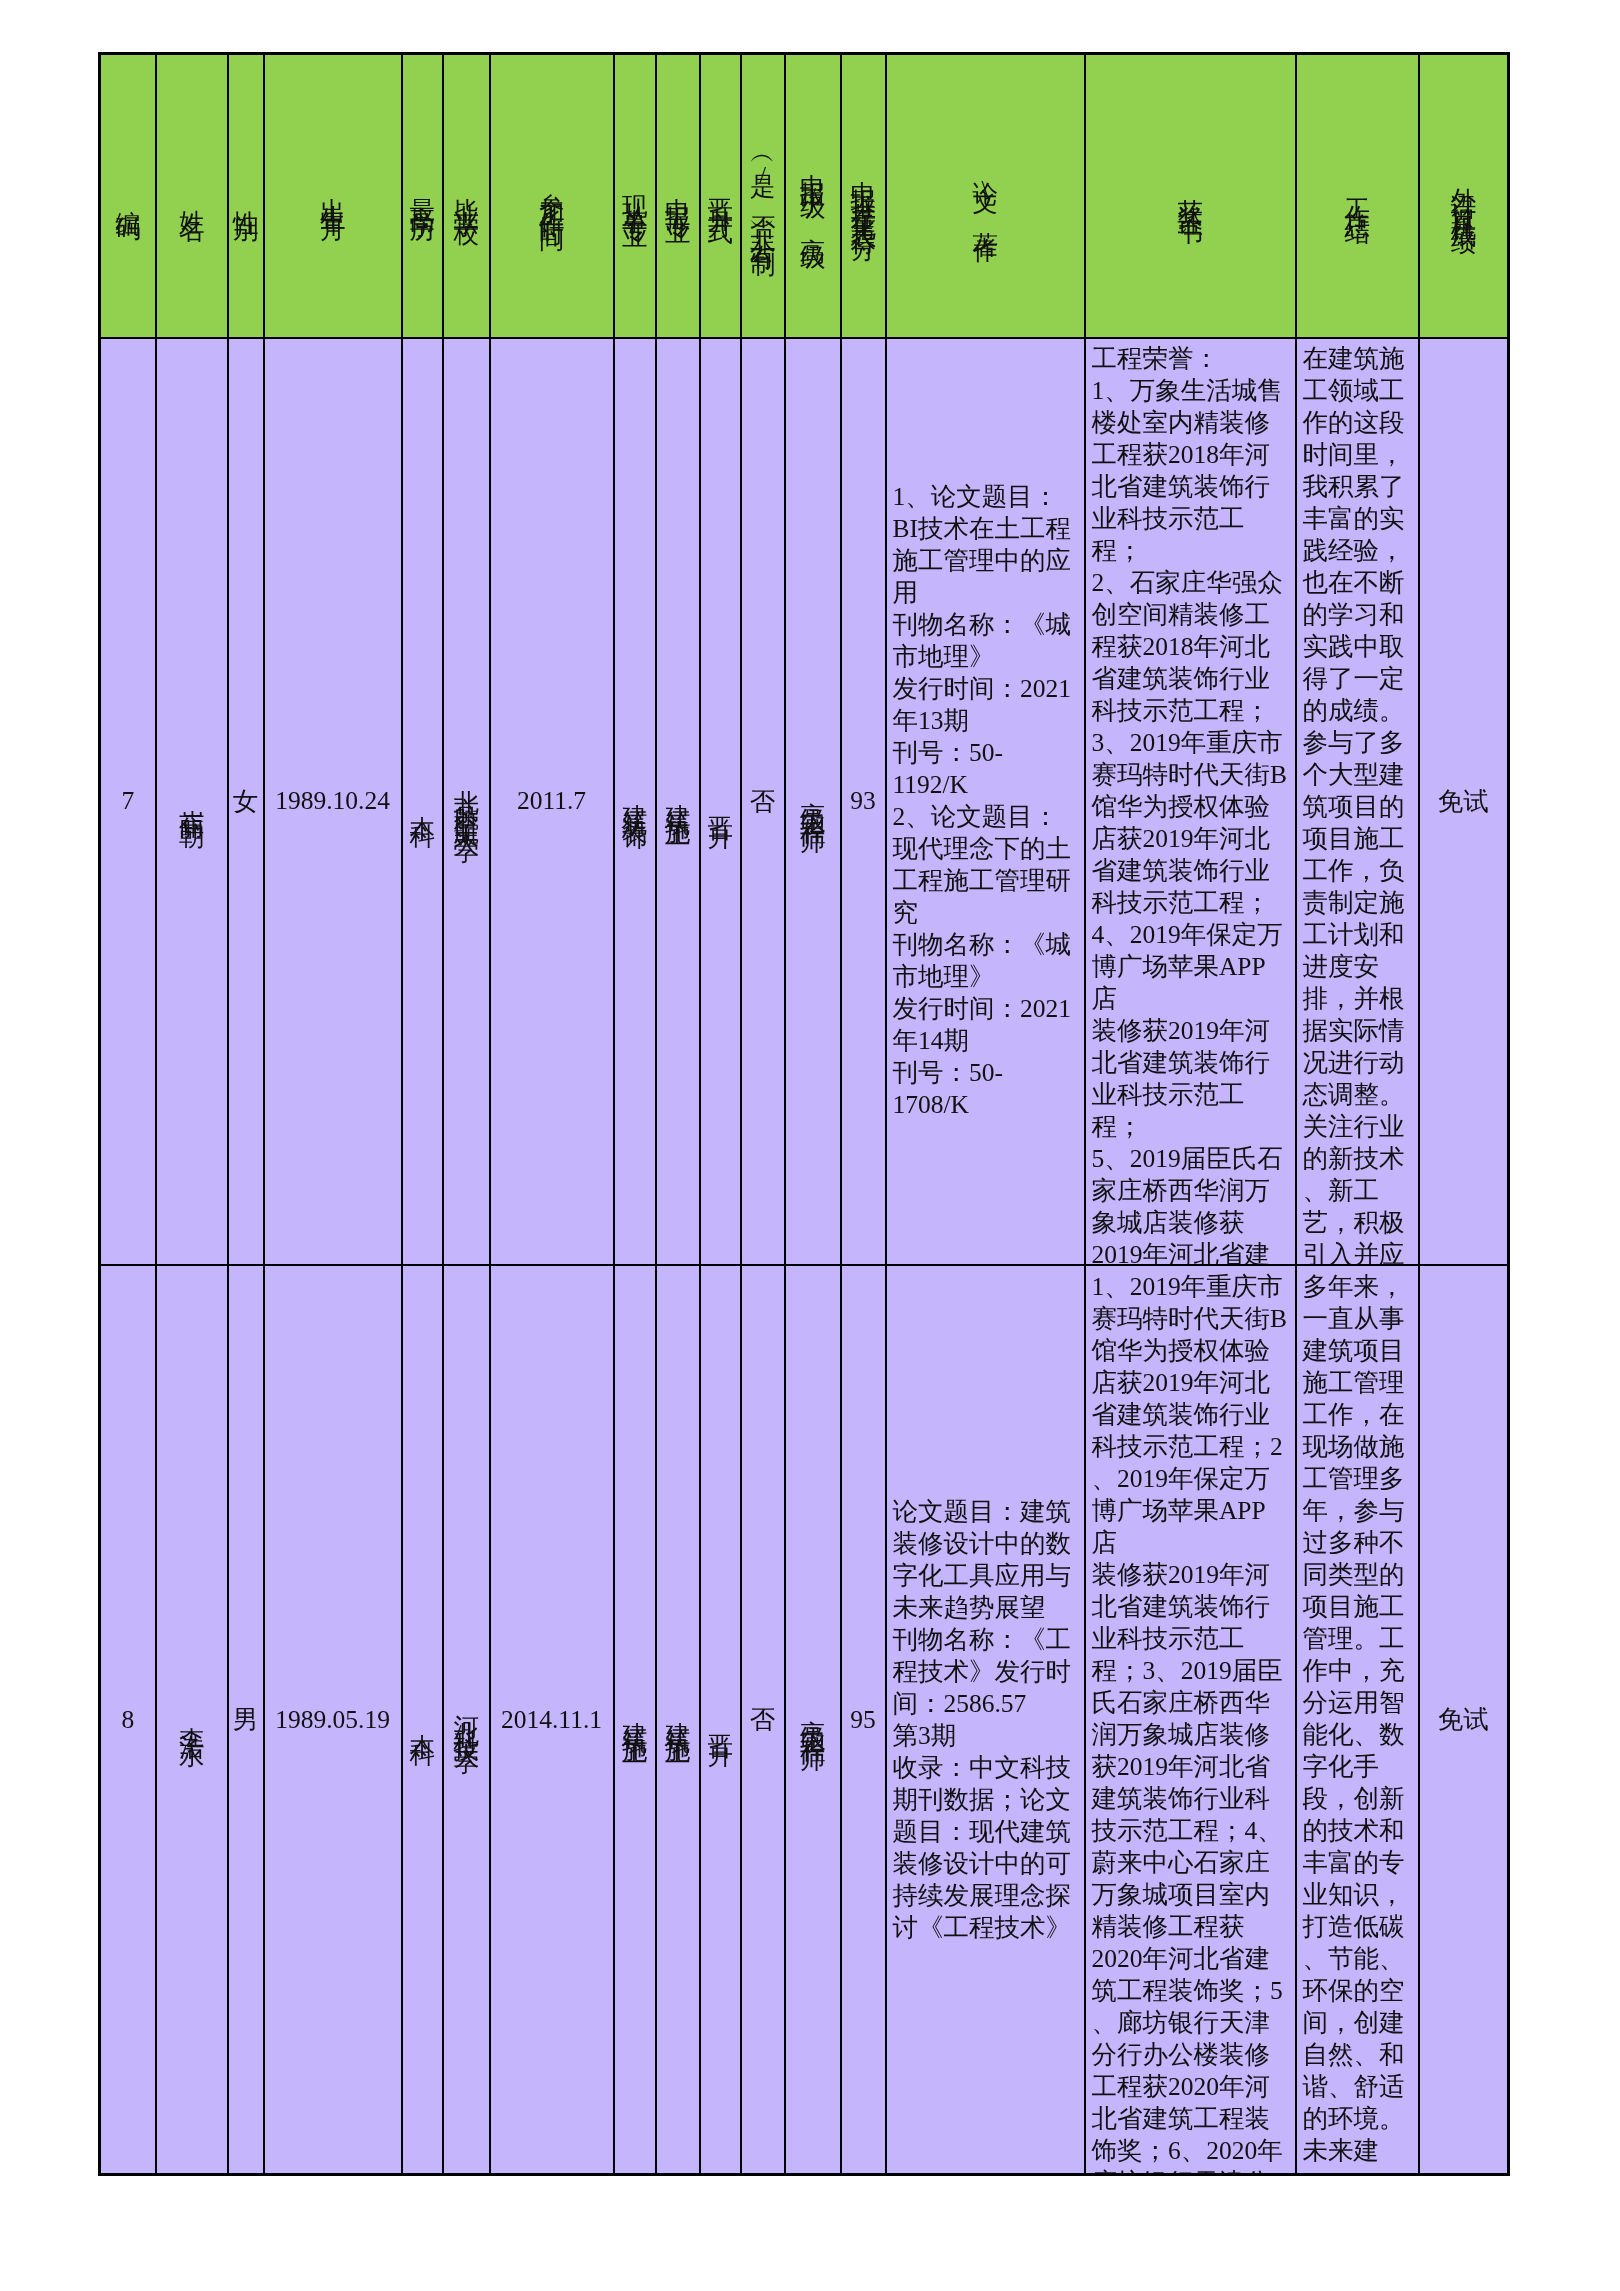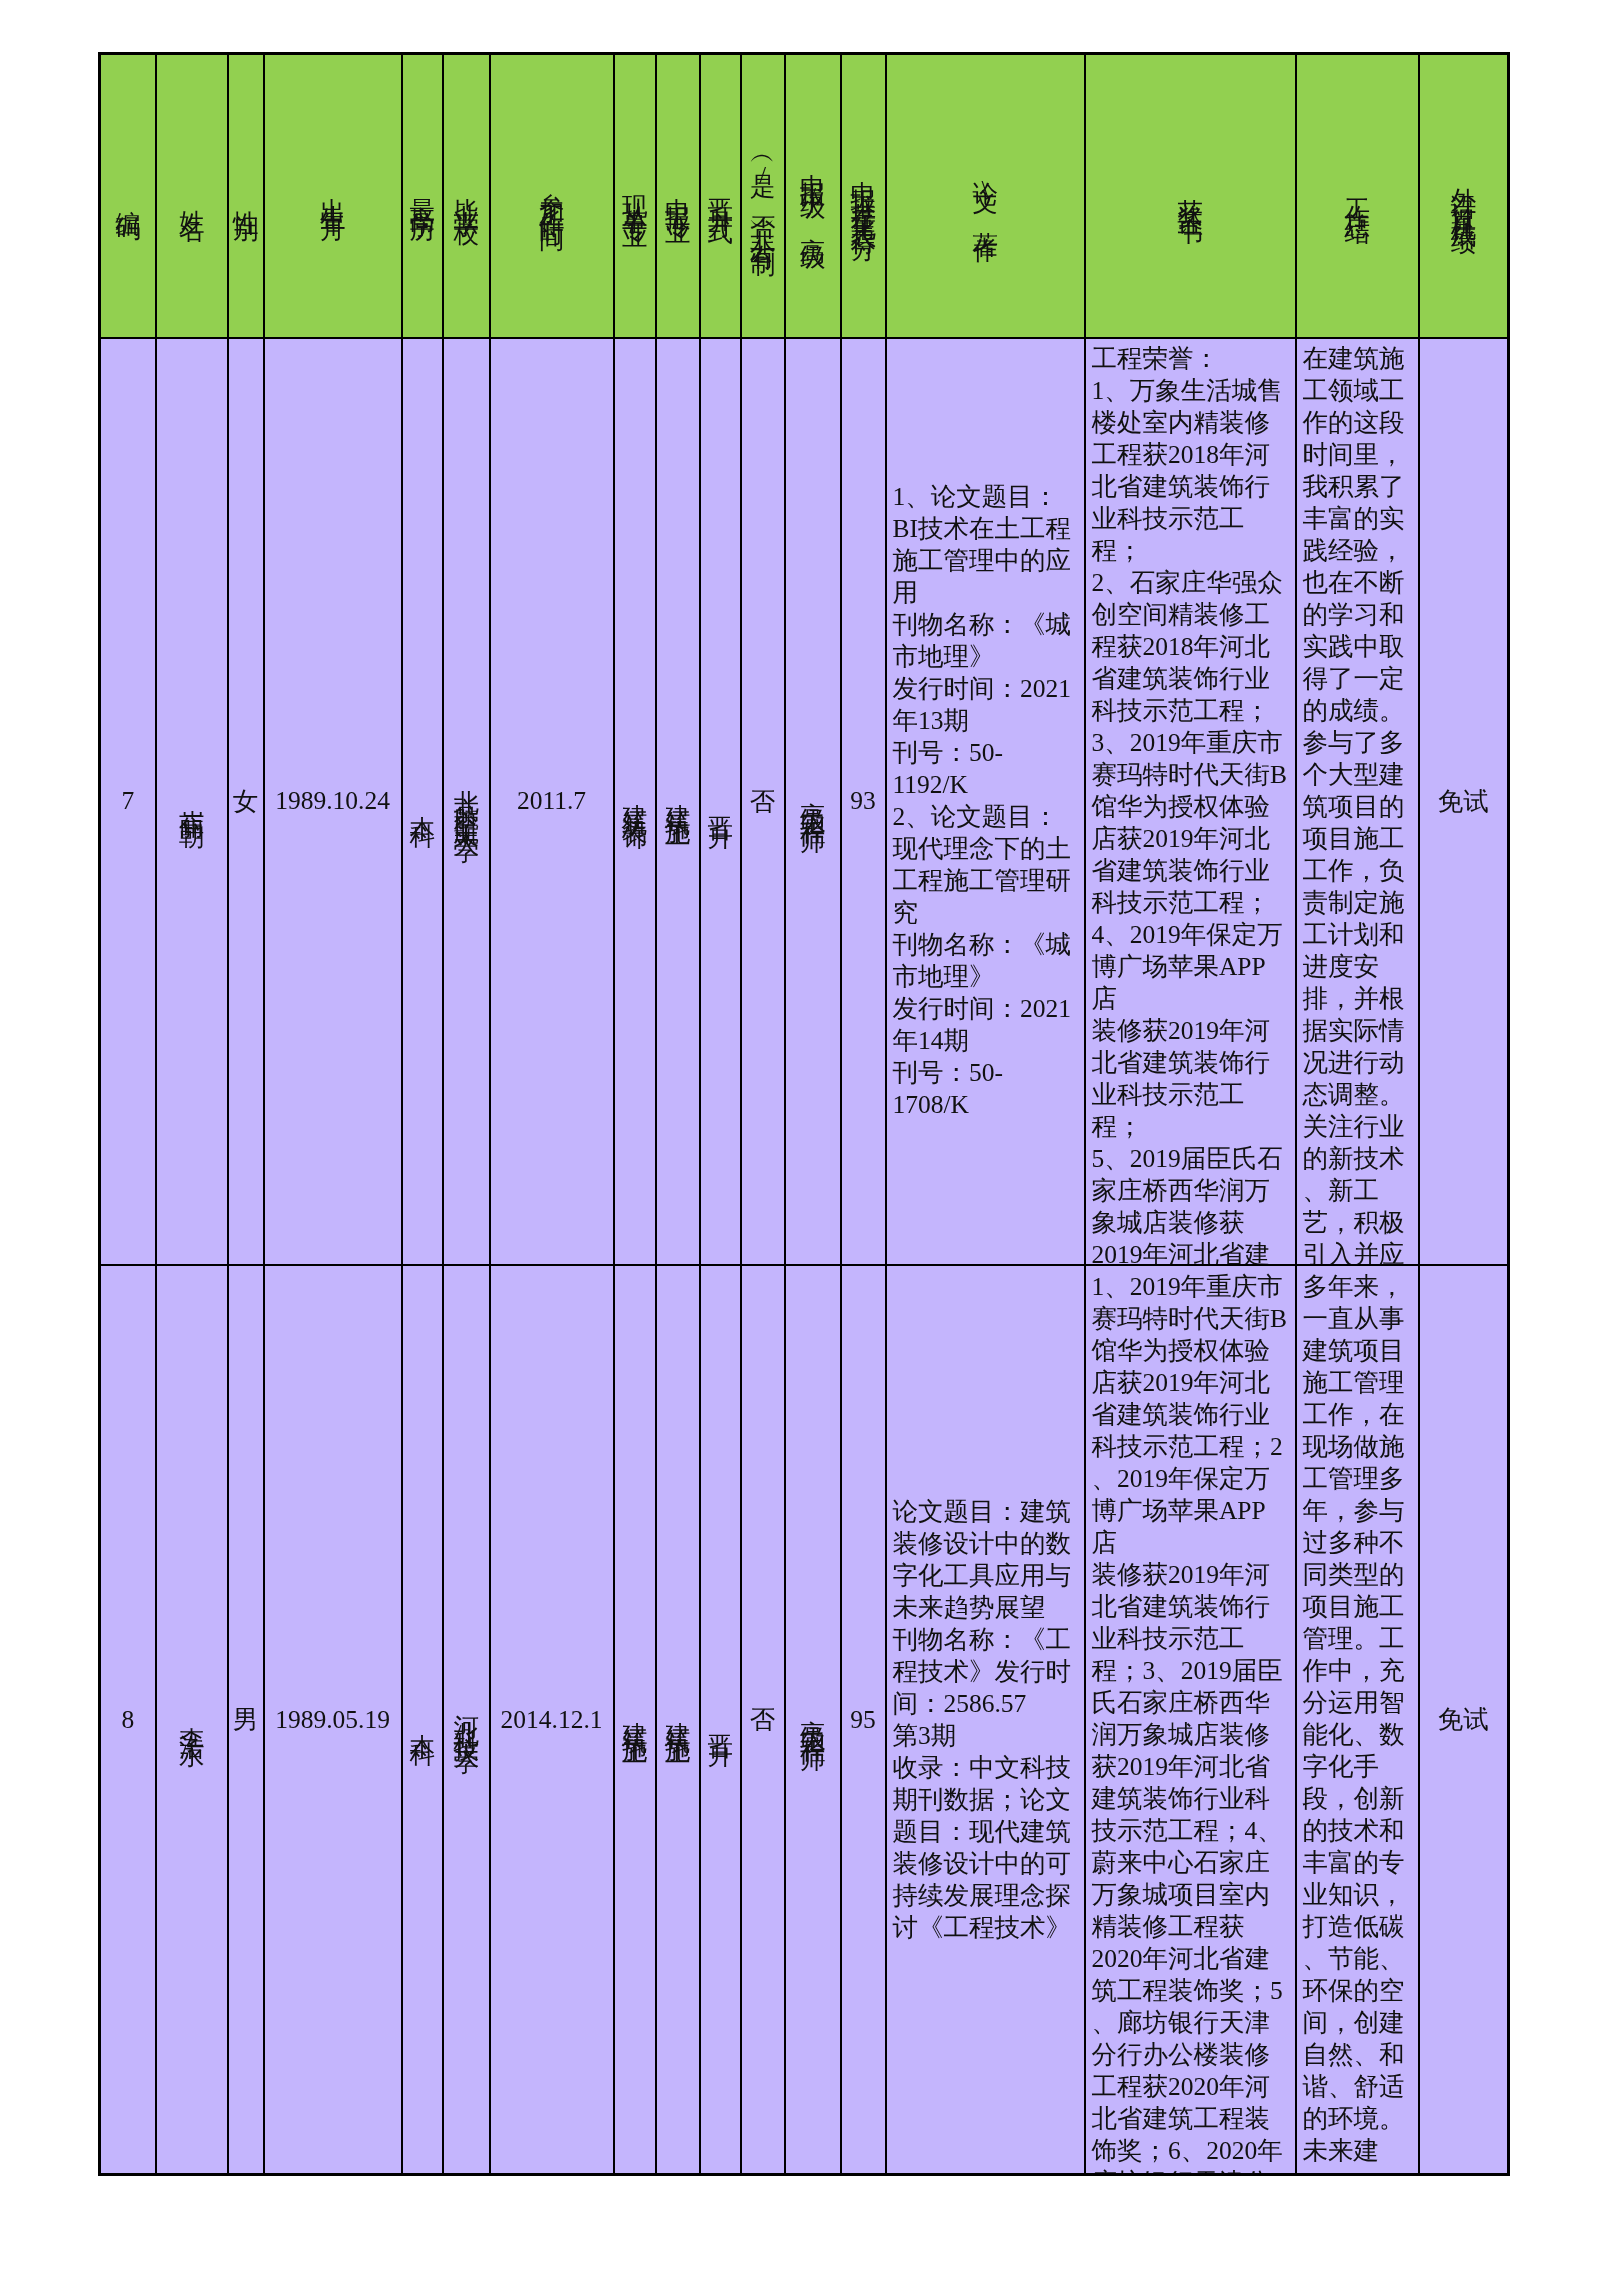--- a/index.html
+++ b/index.html
@@ -200,21 +200,21 @@
     <td class="c">免试</td>
   </tr>
 
   <tr class="r8">
     <td class="c">8</td>
     <td class="c"><span class="v">李浩永</span></td>
     <td class="c">男</td>
     <td class="c">1989.05.19</td>
     <td class="c"><span class="v">本科</span></td>
     <td class="c"><span class="v">河北科技大学</span></td>
-    <td class="c">2014.12.1</td>
+    <td class="c">2014.11.1</td>
     <td class="c"><span class="v">建筑施工</span></td>
     <td class="c"><span class="v">建筑施工</span></td>
     <td class="c"><span class="v">晋升</span></td>
     <td class="c">否</td>
     <td class="c"><span class="v">高级工程师</span></td>
     <td class="c">95</td>
     <td class="lm">
           <div class="pre clip8">论文题目：建筑
 装修设计中的数
 字化工具应用与

